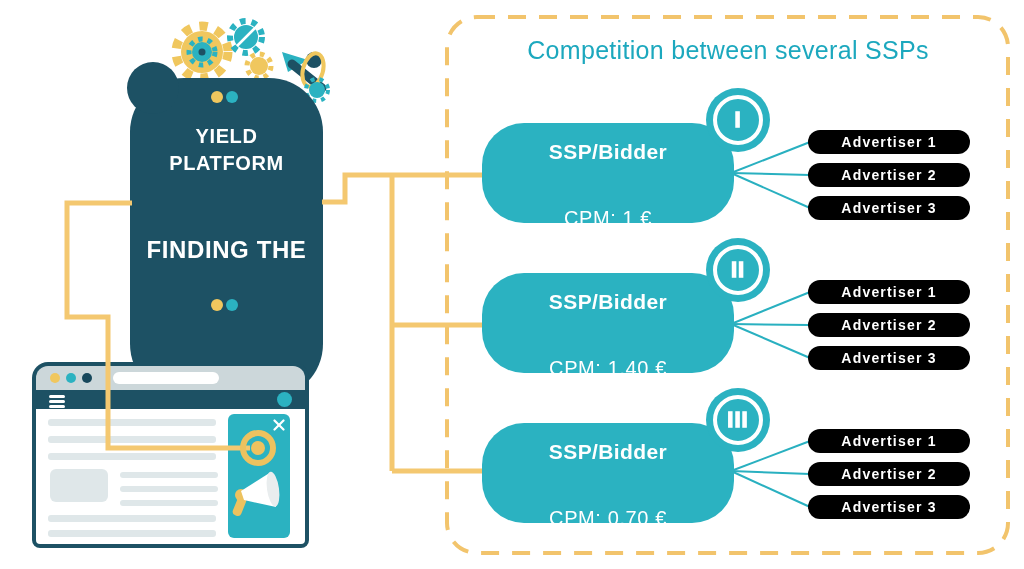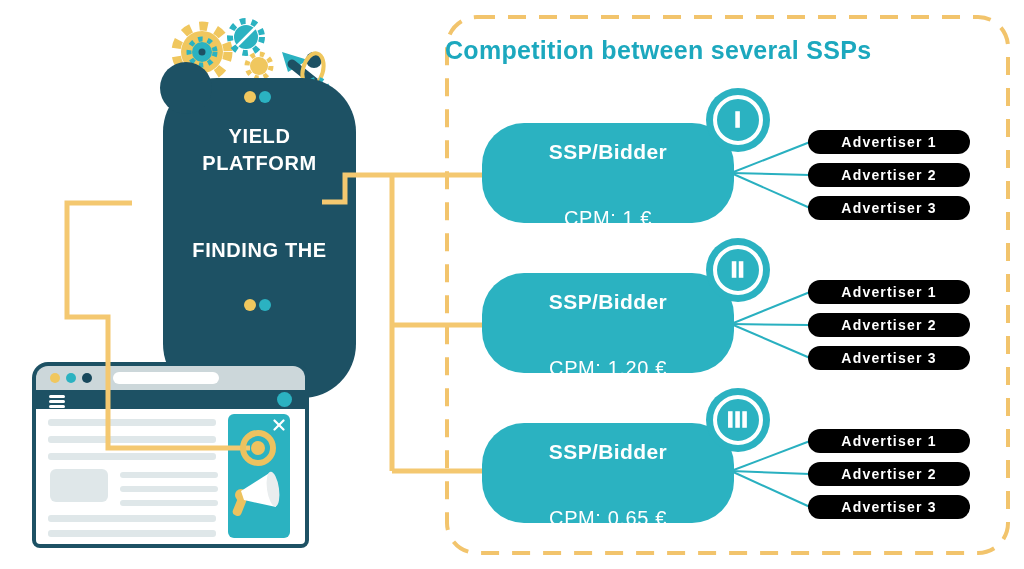--- a/index.html
+++ b/index.html
@@ -5,38 +5,38 @@
   html,body{margin:0;padding:0;background:#fff;}
   #canvas{
     position:relative;width:1024px;height:569px;background:#ffffff;overflow:hidden;
     font-family:"Liberation Sans","DejaVu Sans",sans-serif;
   }
   svg.layer{position:absolute;left:0;top:0;}
   .z1{z-index:1}.z4{z-index:4}
 
   
   .comp-title{
-    position:absolute;left:445px;top:36px;width:566px;text-align:left;z-index:2;
-    color:#1ca8be;font-size:25px;font-weight:bold;letter-spacing:.3px;
+    position:absolute;left:445px;top:36px;width:566px;text-align:center;z-index:2;
+    color:#1ca8be;font-size:25px;font-weight:normal;letter-spacing:.3px;
   }
 
   
   .platform{
     position:absolute;left:130px;top:78px;width:193px;height:320px;z-index:2;
-    background:#1d5164;border-radius:54px;margin-left:33px;
+    background:#1d5164;border-radius:54px;
   }
   .platform::before{
     content:"";position:absolute;left:-3px;top:-16px;width:52px;height:52px;
     background:#1d5164;border-radius:50%;
   }
   .pf-dot{position:absolute;width:12px;height:12px;border-radius:50%;}
   .pf-text{position:absolute;left:0;top:45px;width:100%;text-align:center;color:#fff;
     font-weight:bold;font-size:20px;line-height:27px;letter-spacing:.6px;}
   .pf-sub{position:absolute;left:0;top:159px;width:100%;text-align:center;color:#fff;
-    font-weight:bold;font-size:20px;line-height:26px;letter-spacing:.6px;}
+    font-weight:bold;font-size:24px;line-height:26px;letter-spacing:.6px;}
 
   
   .ssp-box{
     position:absolute;left:482px;width:252px;height:100px;background:#2bb2c1;
     border-radius:42px;z-index:2;color:#fff;text-align:center;
   }
   .ssp-name{position:absolute;top:17px;left:0;width:100%;font-size:21px;font-weight:bold;letter-spacing:.4px;text-align:center;}
   .ssp-cpm{position:absolute;top:84px;left:0;width:100%;font-size:20px;letter-spacing:.6px;}
   .badge{
     position:absolute;top:-35px;right:-36px;width:64px;height:64px;border-radius:50%;
@@ -145,29 +145,29 @@
     </div>
     <div class="ssp-name">SSP/Bidder</div>
     <div class="ssp-cpm">CPM: 1 €</div>
   </div>
 
   <div class="ssp-box" style="top:273px">
     <div class="badge">
       <div class="badge-ring">II</div>
     </div>
     <div class="ssp-name">SSP/Bidder</div>
-    <div class="ssp-cpm">CPM: 1.20 €</div>
+    <div class="ssp-cpm">CPM: 1.40 €</div>
   </div>
 
   <div class="ssp-box" style="top:423px">
     <div class="badge">
       <div class="badge-ring">III</div>
     </div>
     <div class="ssp-name">SSP/Bidder</div>
-    <div class="ssp-cpm">CPM: 0.65 €</div>
+    <div class="ssp-cpm">CPM: 0.70 €</div>
   </div>
 
   <div class="pill" style="top:130px">Advertiser 1</div>
   <div class="pill" style="top:163px">Advertiser 2</div>
   <div class="pill" style="top:196px">Advertiser 3</div>
 
   <div class="pill" style="top:280px">Advertiser 1</div>
   <div class="pill" style="top:313px">Advertiser 2</div>
   <div class="pill" style="top:346px">Advertiser 3</div>
 

